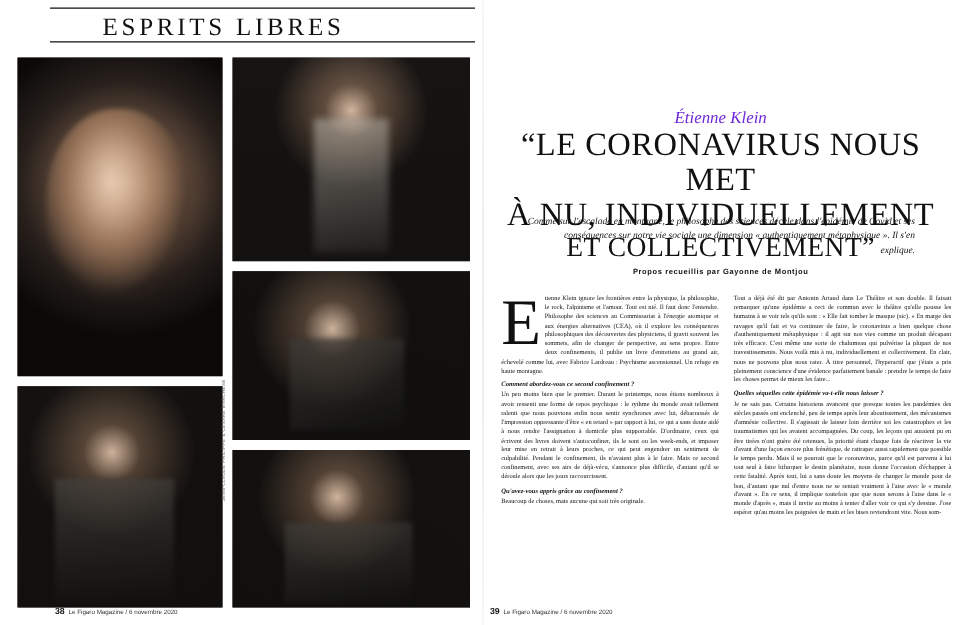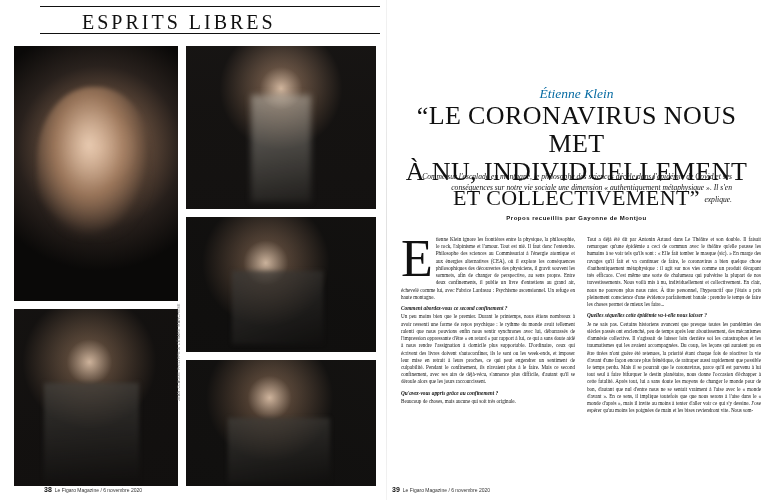--- a/index.html
+++ b/index.html
@@ -188,21 +188,21 @@
   }
   .kicker {
     position: absolute;
     top: 86px;
     left: 0;
     width: 365px;
     text-align: center;
     font-family: "Liberation Serif", serif;
     font-style: italic;
     font-size: 13.5px;
-    color: #0369a1;
+    color: #6d28d9;
   }
   .headline {
     position: absolute;
     top: 102px;
     left: 0;
     width: 365px;
     text-align: center;
     font-family: "Liberation Serif", serif;
     font-size: 26px;
     line-height: 1.08;

